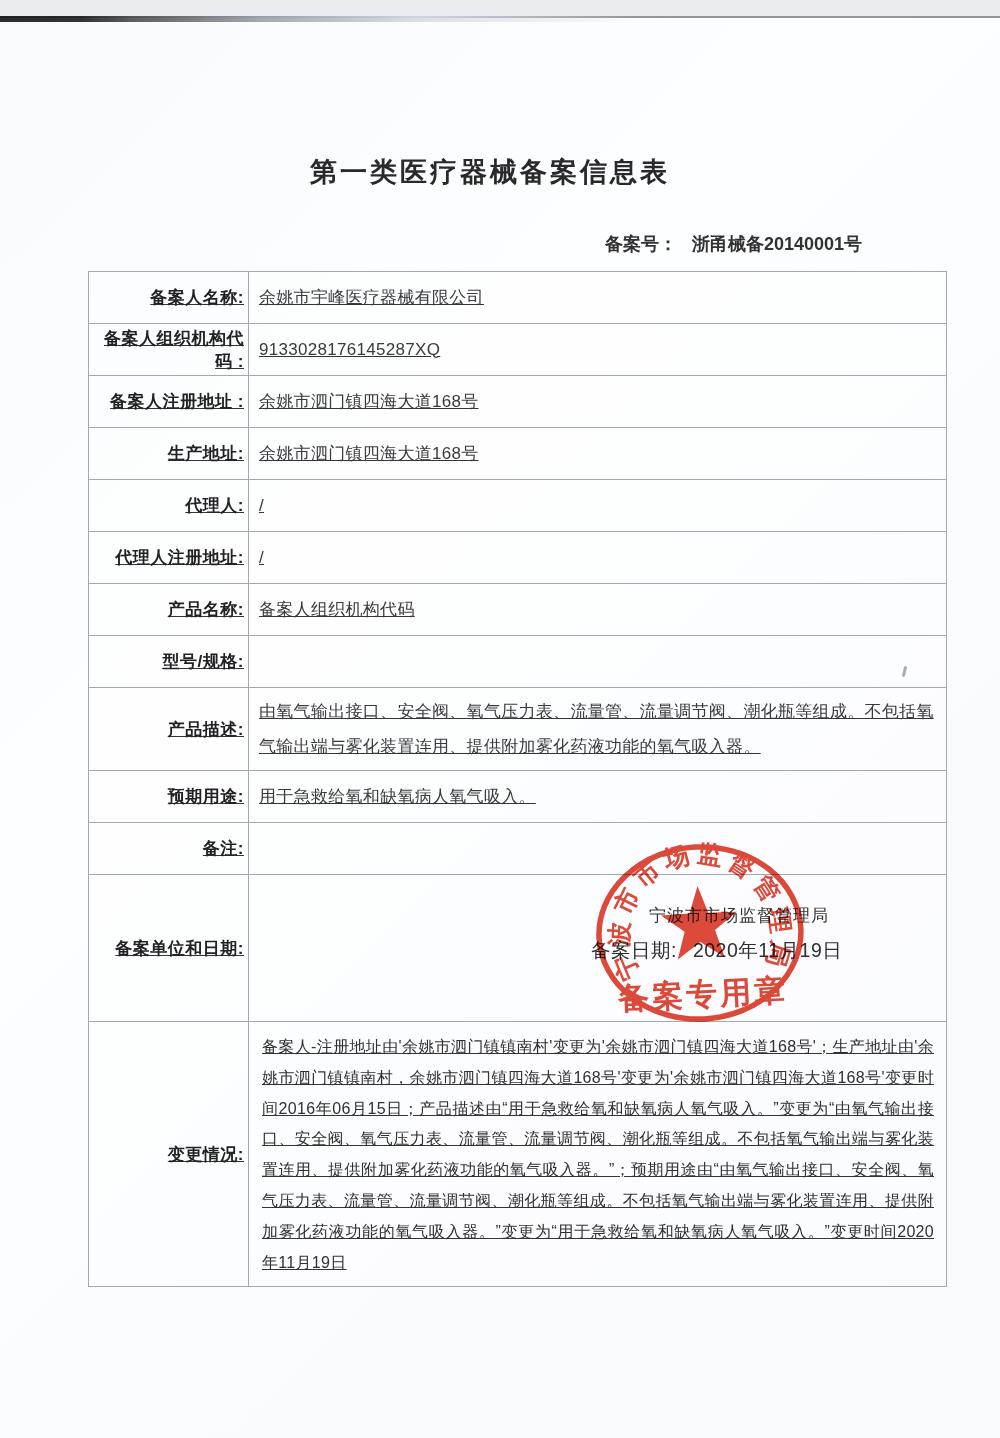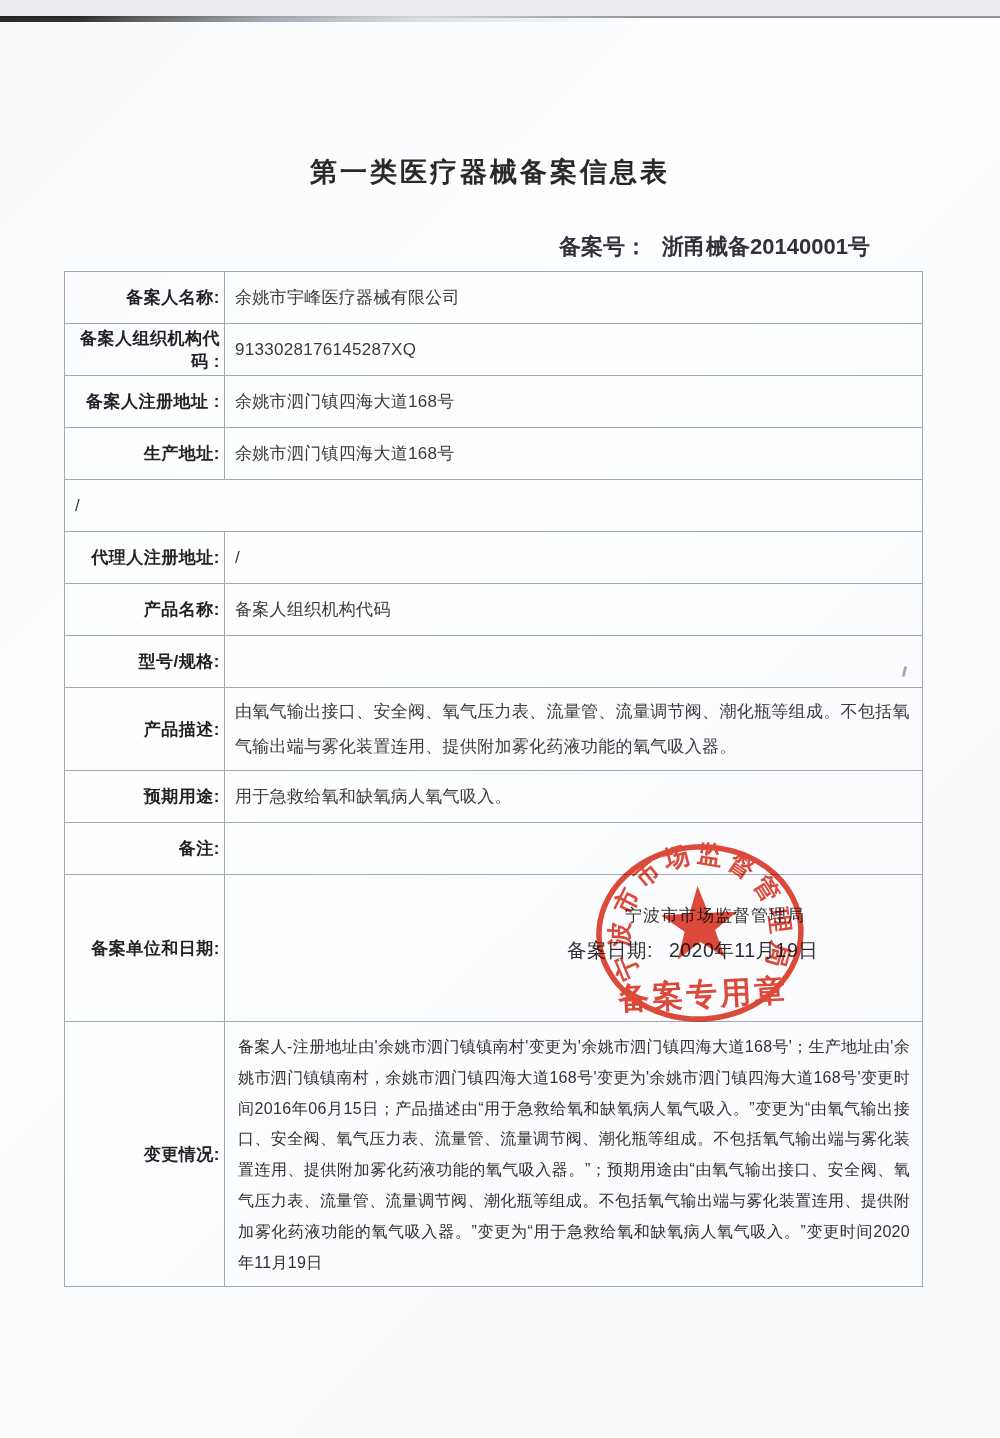--- a/index.html
+++ b/index.html
@@ -24,29 +24,30 @@
     background:#5d636b;border-radius:2px;transform:rotate(14deg);opacity:.8;
   }
   .doc-title{
     position:absolute;top:138px;left:0;width:980px;
     text-align:center;
     font-size:27px;font-weight:700;letter-spacing:3px;
     color:#29292c;
     font-family:"Liberation Serif","DejaVu Serif",serif;
   }
   .filing-no{
-    position:absolute;top:216px;right:130px;
+    position:absolute;top:216px;right:138px;
     display:flex;align-items:baseline;gap:15px;
-    font-size:22px;font-weight:600;color:#323236;
+    font-size:18px;font-weight:600;color:#323236;
   }
   
   .info-table{
-    position:absolute;left:64px;top:255px;width:857px;
+    position:absolute;left:88px;top:255px;width:857px;
     border:1px solid #a4a9af;
     background:rgba(255,255,255,.35);
+    text-decoration:underline;
   }
   .row{display:flex;min-height:51px;border-top:1px solid #a4a9af;}
   .row:first-child{border-top:none;}
   .row-desc{min-height:73px;}
   .row-unit{min-height:146px;}
   .row-change{min-height:217px;}
   .cell-label{
     width:160px;flex:0 0 160px;
     border-right:1px solid #a4a9af;
     display:flex;align-items:center;justify-content:flex-end;
@@ -116,20 +117,21 @@
       <div class="cell-label">备案人注册地址 :</div>
       <div class="cell-value">余姚市泗门镇四海大道168号</div>
     </div>
 
     <div class="row">
       <div class="cell-label">生产地址:</div>
       <div class="cell-value">余姚市泗门镇四海大道168号</div>
     </div>
 
     <div class="row">
+      <div class="cell-label">代理人:</div>
       <div class="cell-value">/</div>
     </div>
 
     <div class="row">
       <div class="cell-label">代理人注册地址:</div>
       <div class="cell-value">/</div>
     </div>
 
     <div class="row">
       <div class="cell-label">产品名称:</div>

